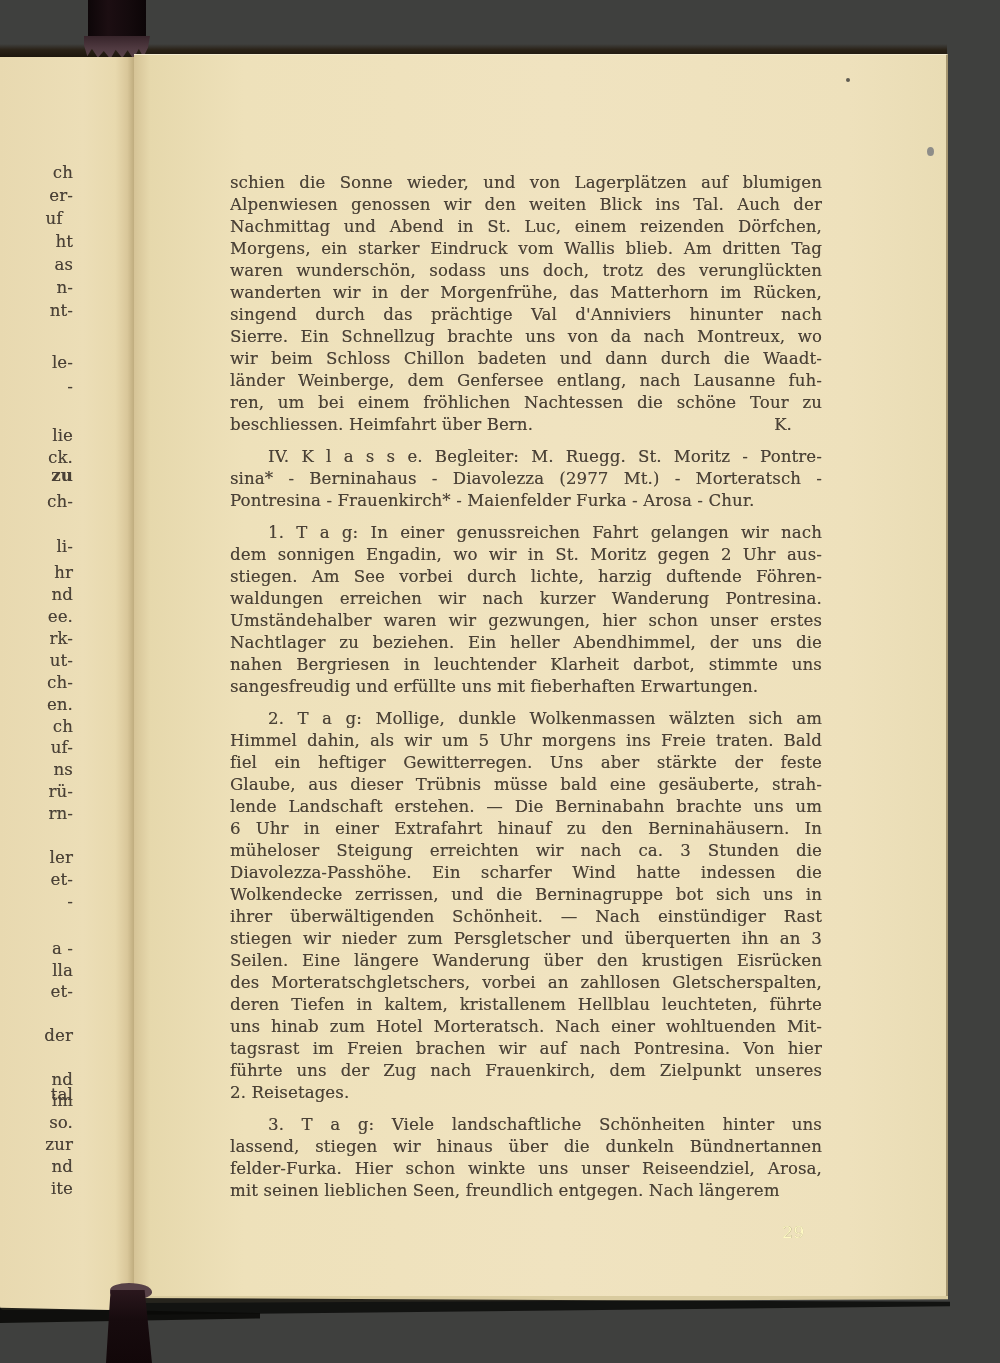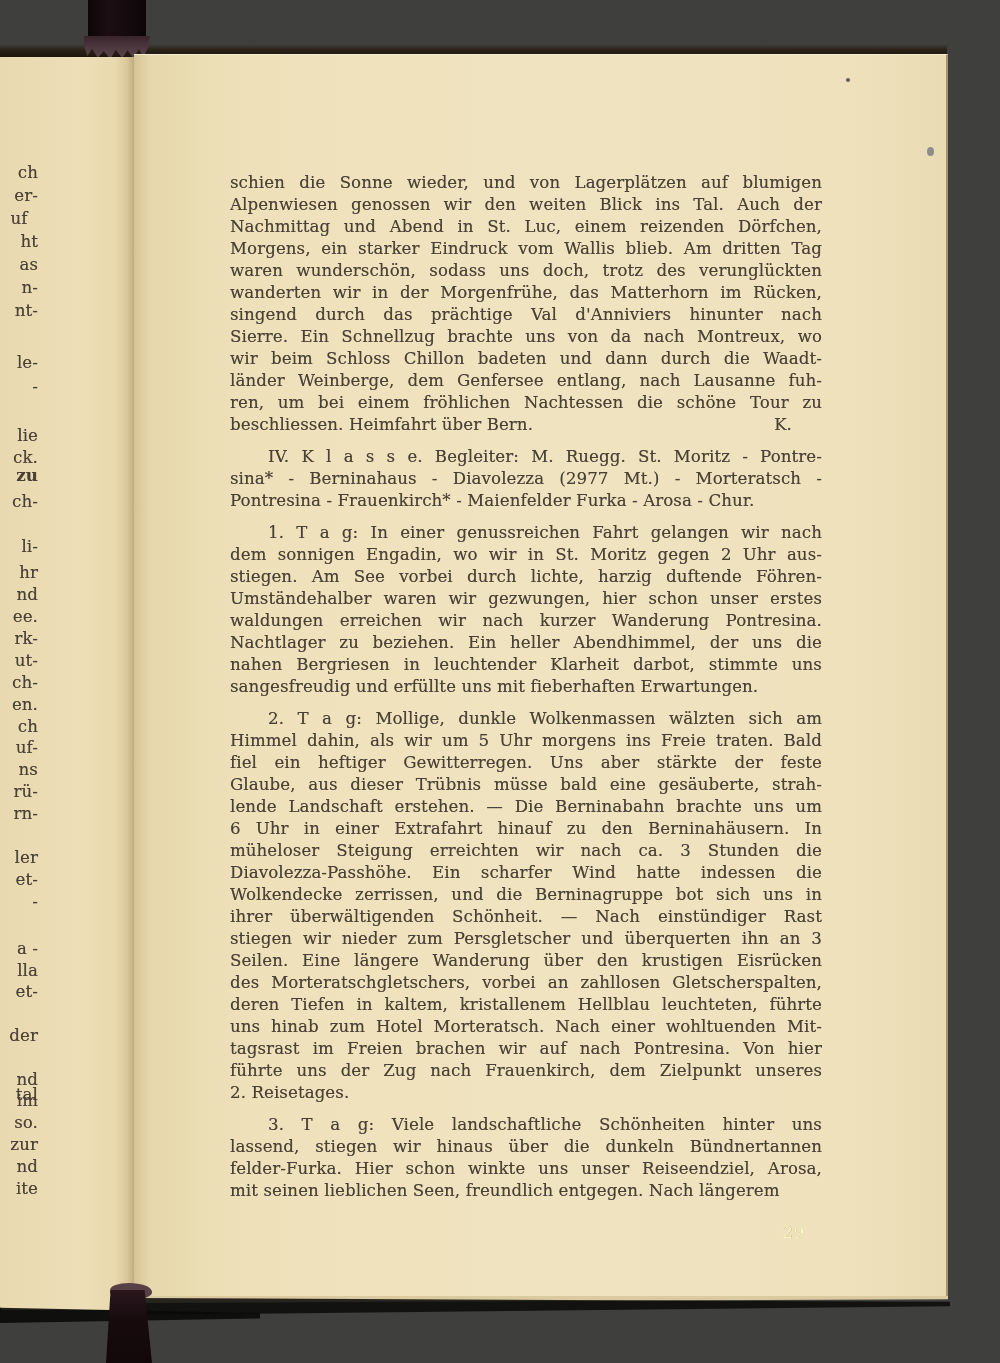--- a/index.html
+++ b/index.html
@@ -49,21 +49,21 @@
   .para{margin:0 0 10px 0;}
   .line{text-align:justify;text-align-last:justify;height:22px;overflow:hidden;}
   .line.end{text-align-last:left;}
   .line.ind{text-indent:38px;}
   .sig{float:right;margin-right:30px;}
 
   
   .fragments{left:0;top:0;width:40px;height:1363px;}
   .frag{position:absolute;left:0;width:38px;text-align:right;color:#4a4136;
     font-size:16.5px;line-height:22px;letter-spacing:.15px;
-    text-shadow:.2px .2px .35px rgba(74,65,54,.55);}
+    text-shadow:.2px .2px .35px rgba(74,65,54,.55);padding-left:35px;}
 
   .page-number{left:782px;top:1222px;width:44px;color:#fef9c3;font-size:17.5px;
     text-shadow:.2px .2px .35px rgba(74,65,54,.55);}
 
   .speck-small{left:846px;top:78px;width:4px;height:4px;border-radius:50%;background:#5f5c52;}
   .speck-large{left:927px;top:147px;width:7px;height:9px;border-radius:50%;background:#8e8d89;}
 </style>
 </head>
 <body>
 
@@ -143,22 +143,22 @@
       </div>
       <div class="para">
         <div class="line ind">IV. K l a s s e. Begleiter: M. Ruegg. St. Moritz - Pontre-</div>
         <div class="line">sina* - Berninahaus - Diavolezza (2977 Mt.) - Morteratsch -</div>
         <div class="line end">Pontresina - Frauenkirch* - Maienfelder Furka - Arosa - Chur.</div>
       </div>
       <div class="para">
         <div class="line ind">1. T a g: In einer genussreichen Fahrt gelangen wir nach</div>
         <div class="line">dem sonnigen Engadin, wo wir in St. Moritz gegen 2 Uhr aus-</div>
         <div class="line">stiegen. Am See vorbei durch lichte, harzig duftende Föhren-</div>
+        <div class="line">waldungen erreichen wir nach kurzer Wanderung Pontresina.</div>
         <div class="line">Umständehalber waren wir gezwungen, hier schon unser erstes</div>
-        <div class="line">waldungen erreichen wir nach kurzer Wanderung Pontresina.</div>
         <div class="line">Nachtlager zu beziehen. Ein heller Abendhimmel, der uns die</div>
         <div class="line">nahen Bergriesen in leuchtender Klarheit darbot, stimmte uns</div>
         <div class="line end">sangesfreudig und erfüllte uns mit fieberhaften Erwartungen.</div>
       </div>
       <div class="para">
         <div class="line ind">2. T a g: Mollige, dunkle Wolkenmassen wälzten sich am</div>
         <div class="line">Himmel dahin, als wir um 5 Uhr morgens ins Freie traten. Bald</div>
         <div class="line">fiel ein heftiger Gewitterregen. Uns aber stärkte der feste</div>
         <div class="line">Glaube, aus dieser Trübnis müsse bald eine gesäuberte, strah-</div>
         <div class="line">lende Landschaft erstehen. — Die Berninabahn brachte uns um</div>

